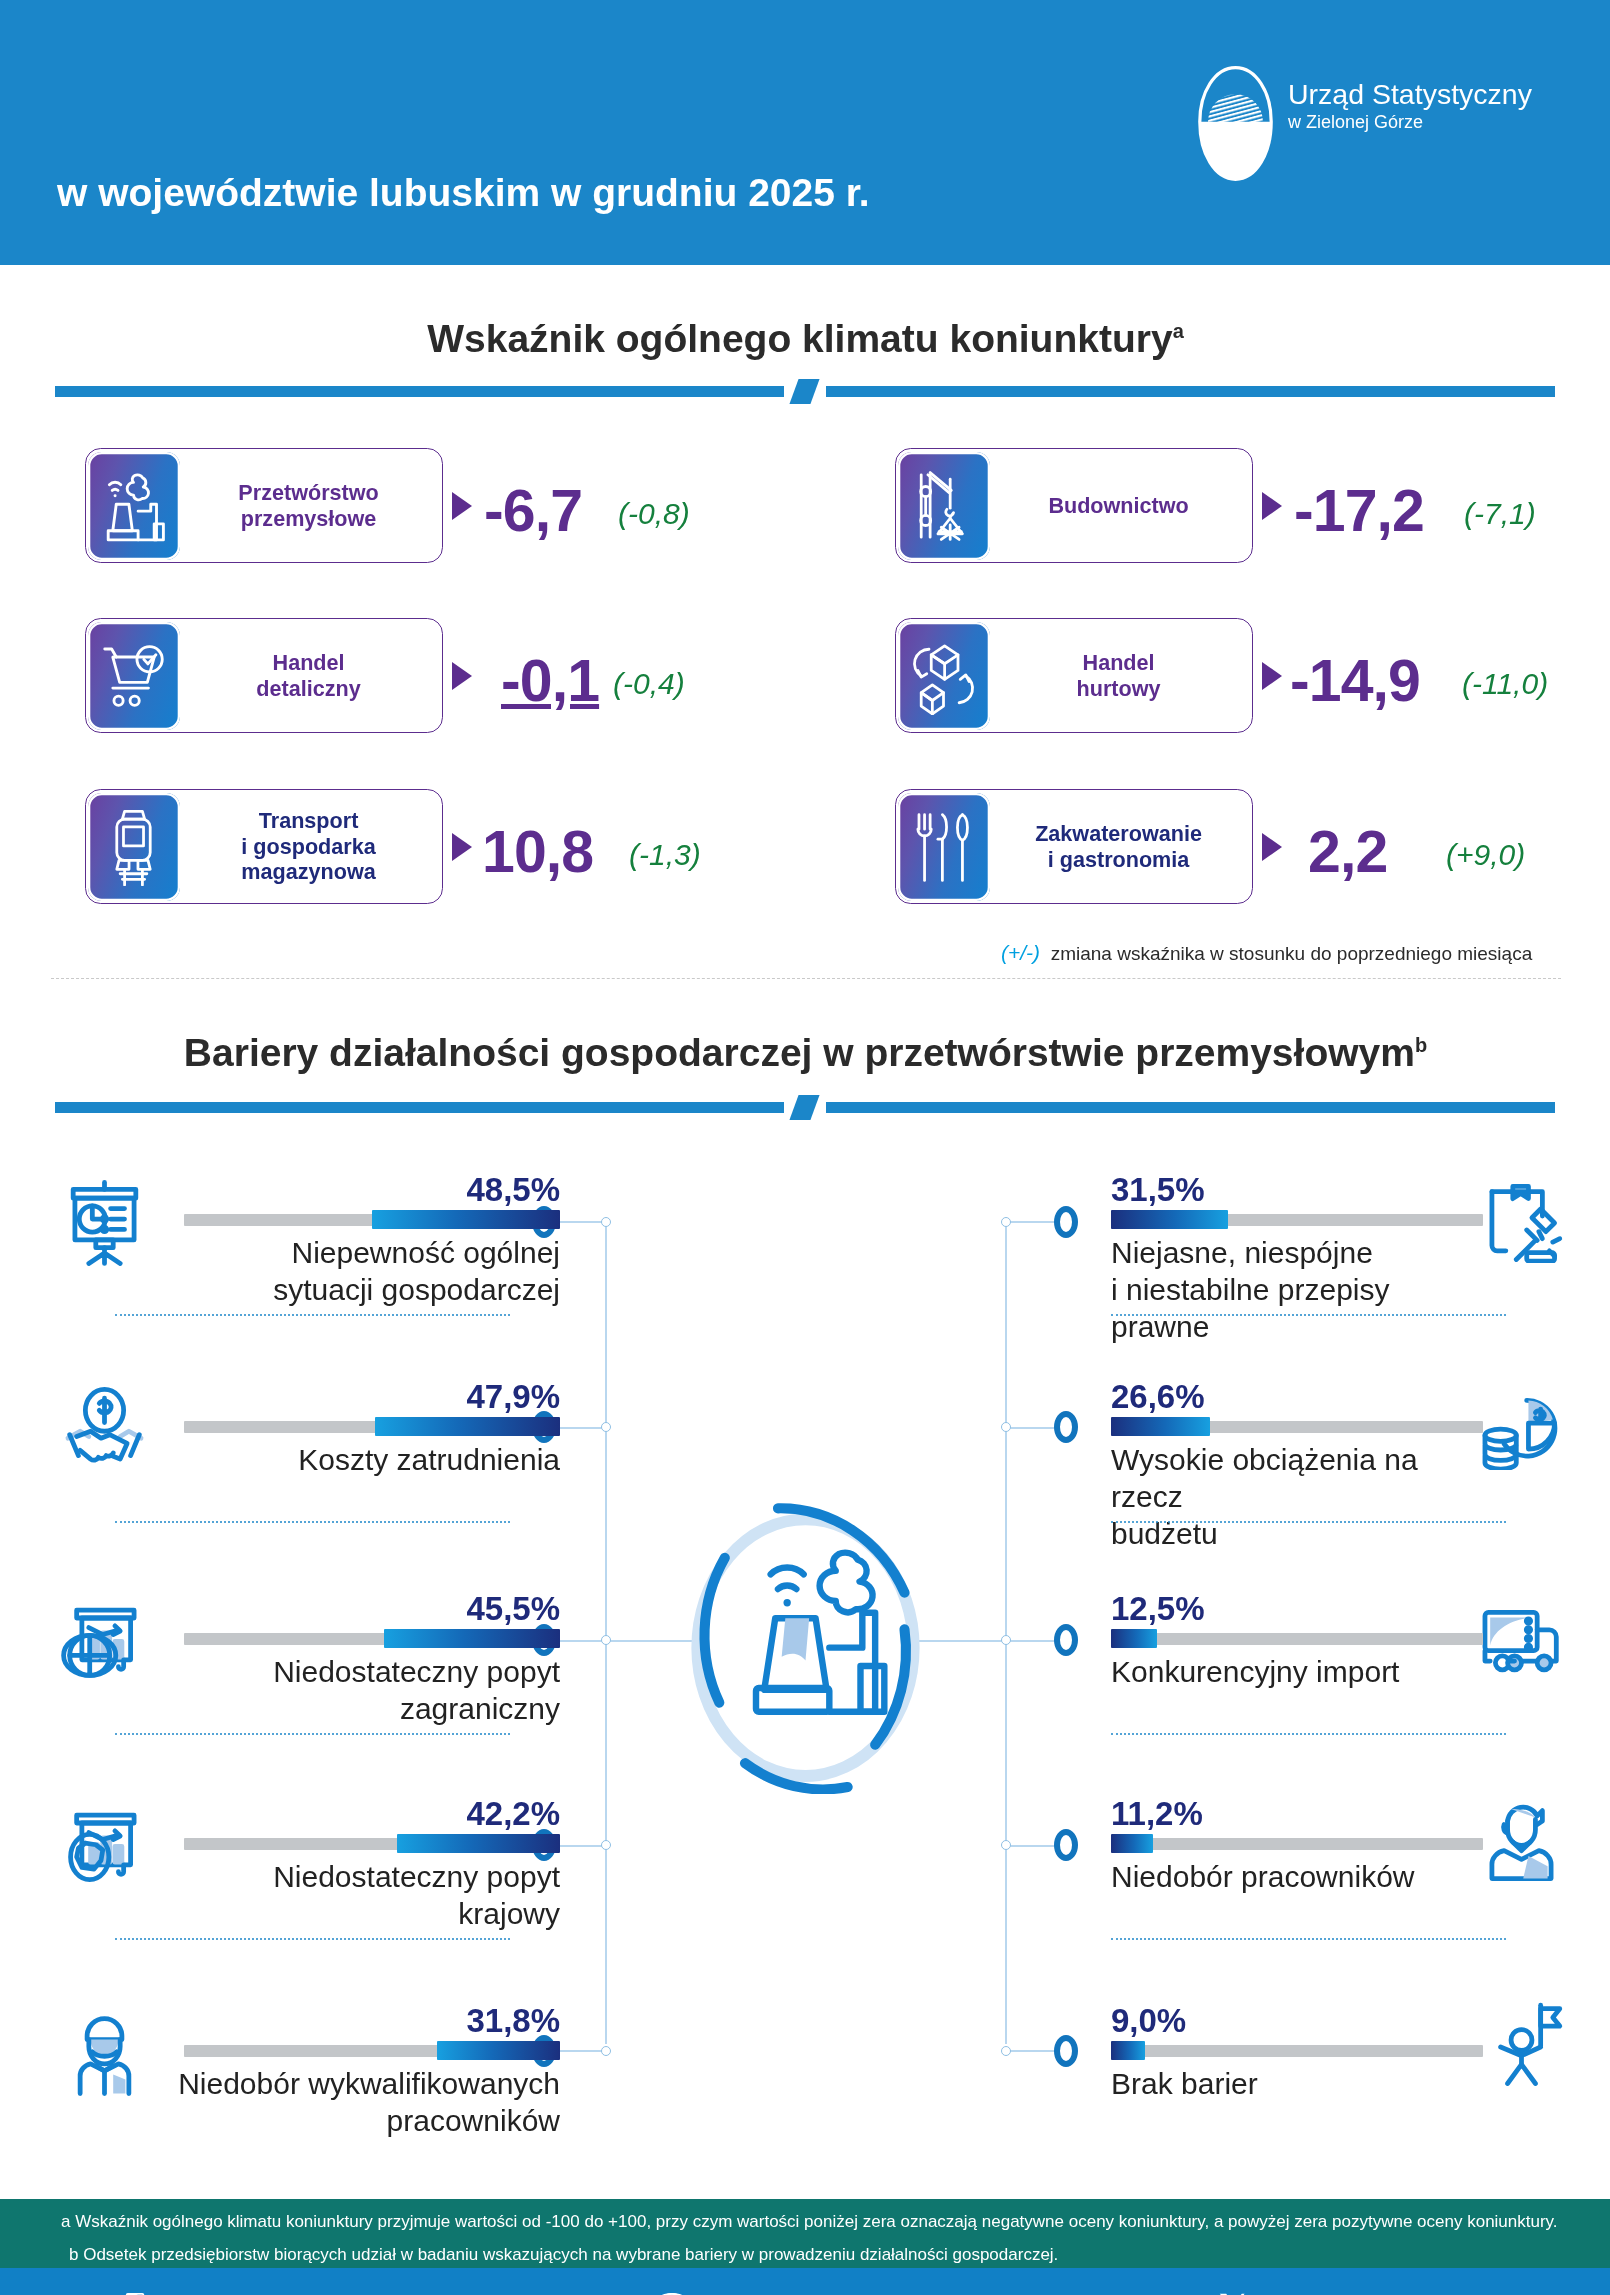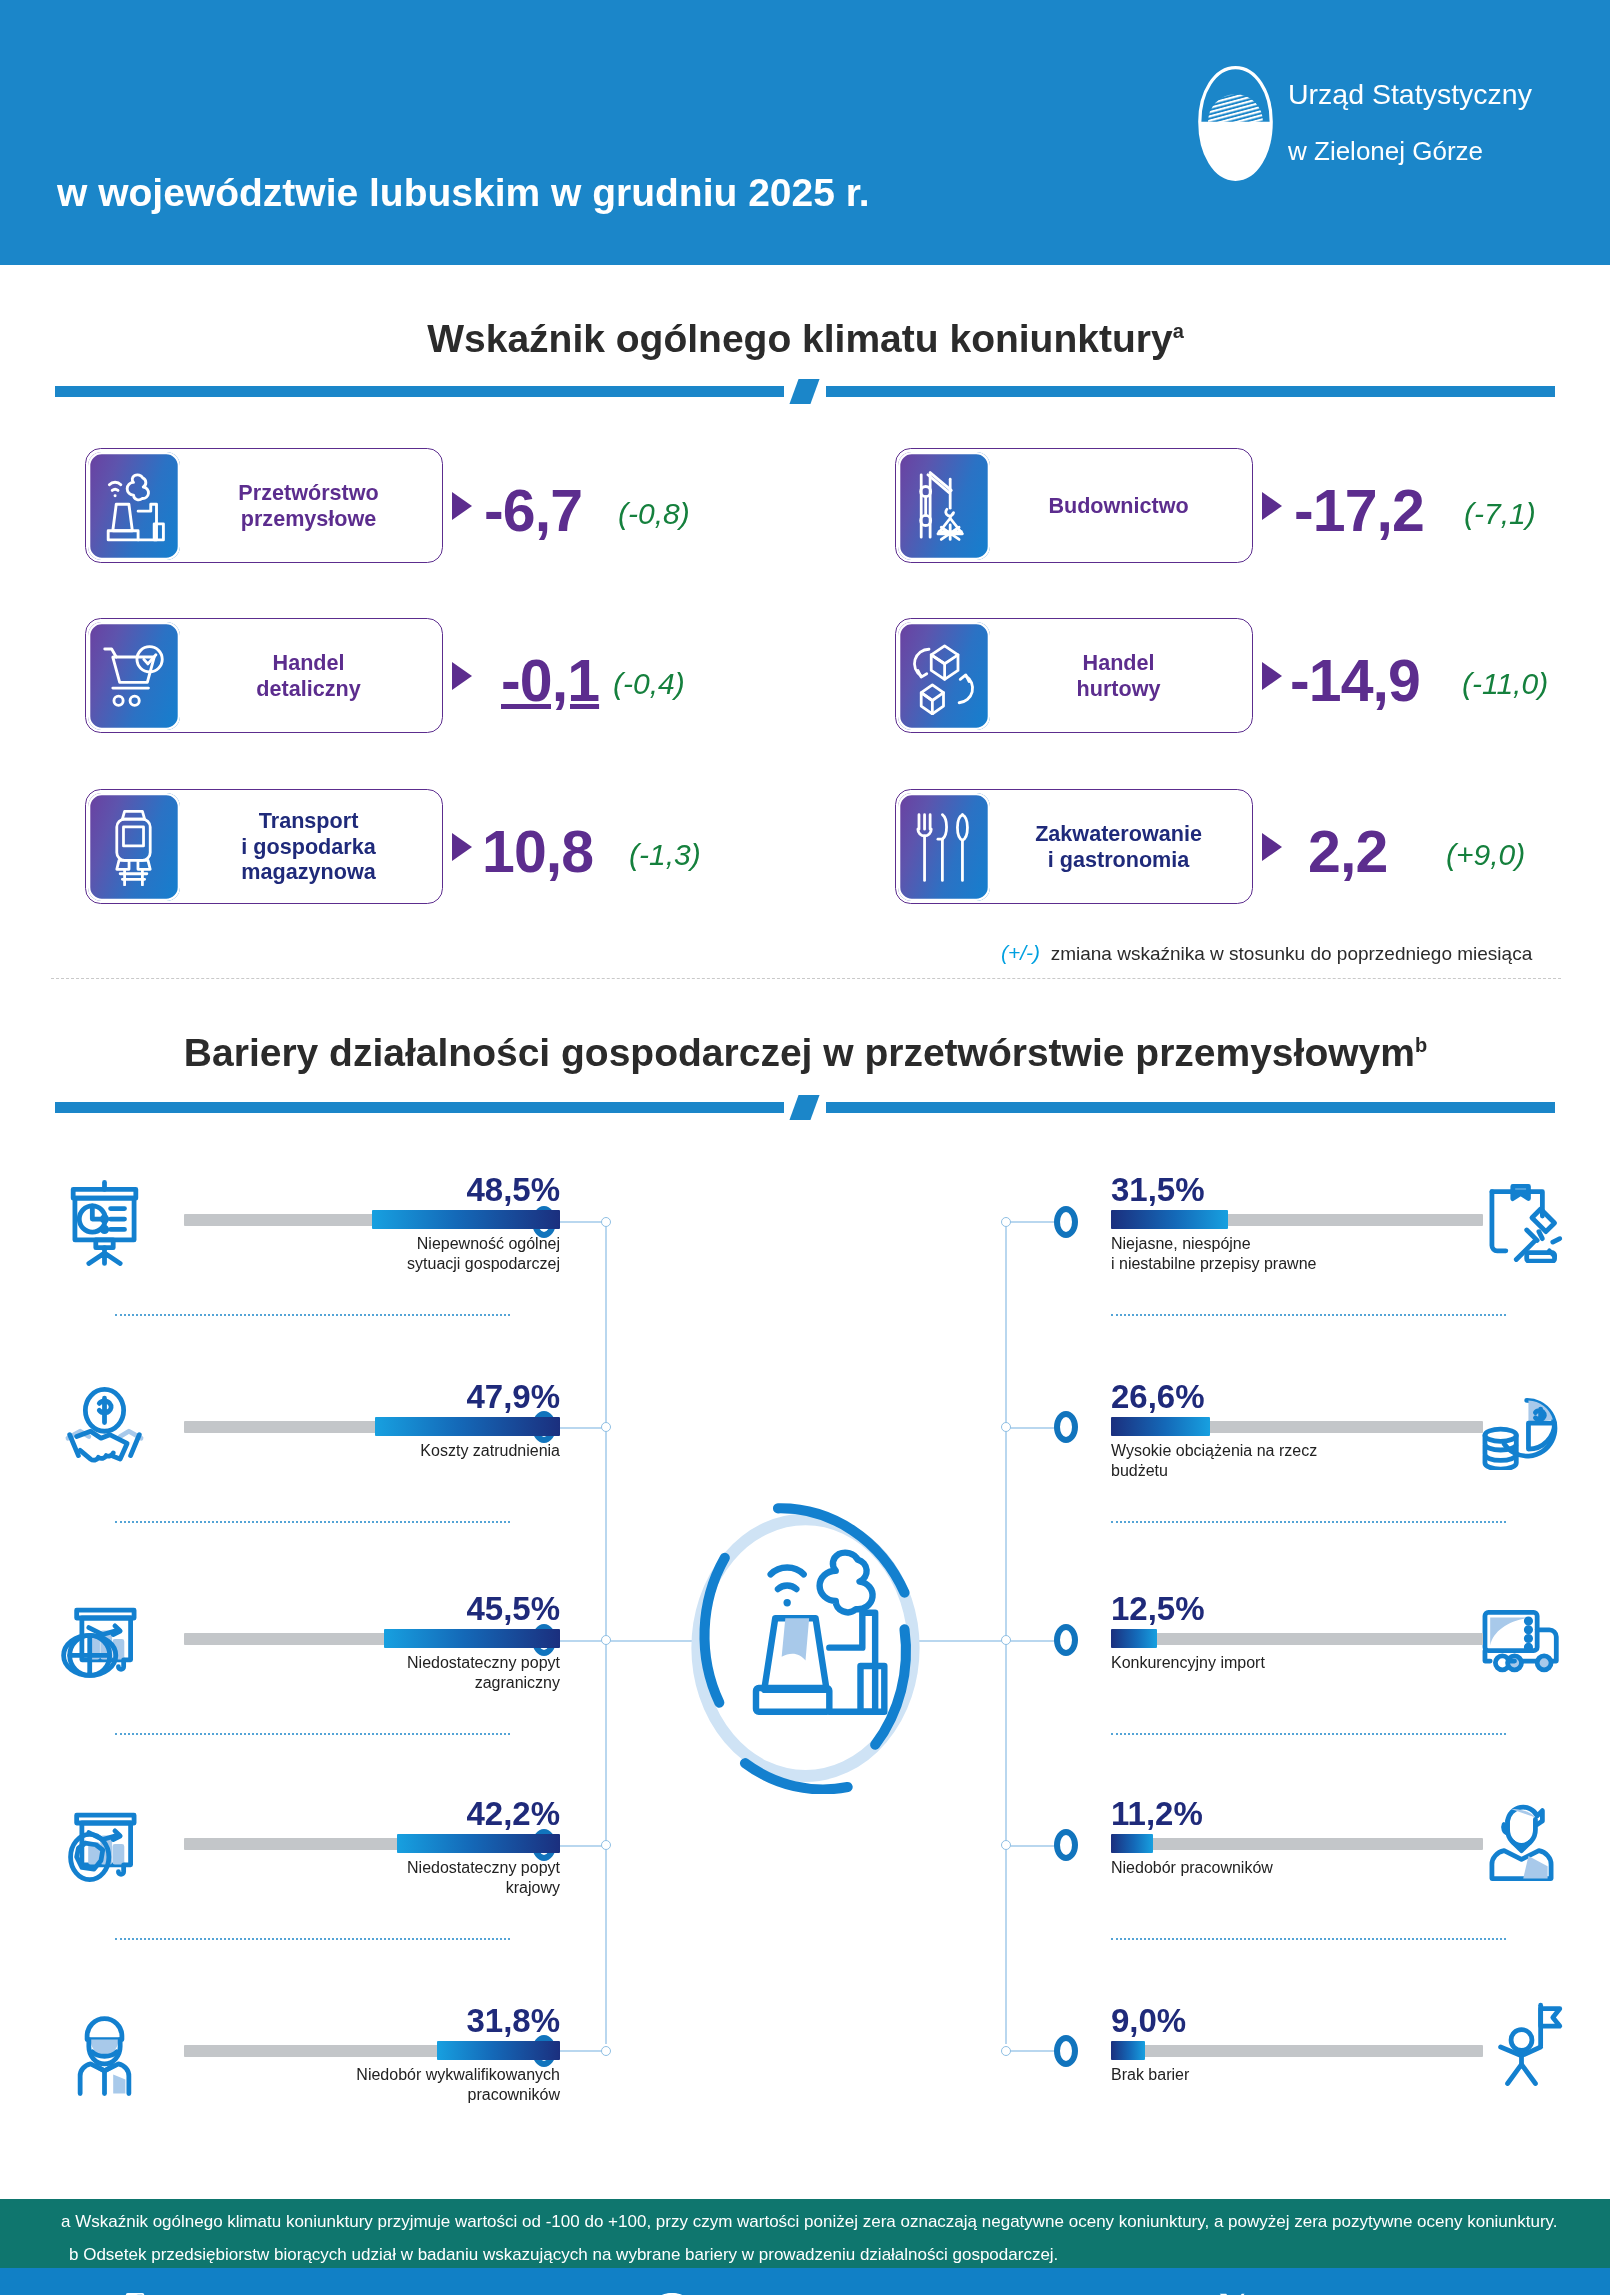--- a/index.html
+++ b/index.html
@@ -31,21 +31,21 @@
   .logo-wrap{
     position:absolute;left:1194px;top:64px;
     width:367px;height:129px;
   }
   .logo-mark{position:absolute;left:0;top:0;width:83px;height:119px;}
   .logo-text{
     position:absolute;left:94px;top:13px;
     color:#ffffff;font-size:28.5px;line-height:1.22;font-weight:400;
     white-space:nowrap;
   }
-  .logo-text .l2{font-size:26px;margin-top:24px;}
+  .logo-text .l2{font-size:18px;}
 
   
   .sec-title{
     position:absolute;width:1611px;text-align:center;
     font-size:39px;font-weight:bold;color:#2b2b2b;
   }
   .sec-title sup{font-size:20px;font-weight:bold;vertical-align:super;}
   .rule{
     position:absolute;height:11px;
   }
@@ -121,21 +121,21 @@
   }
   .b-track{
     position:absolute;height:12px;background:#c3c6c9;border-radius:0.9px;
   }
   .b-fill{
     position:absolute;height:19px;top:-3.7px;border-radius:0.9px;
   }
   .b-fill.rtl{background:linear-gradient(90deg,#17a0e0 0%,#1469b8 45%,#1b2f7e 100%);}
   .b-fill.ltr{background:linear-gradient(90deg,#1b2f7e 0%,#1469b8 55%,#17a0e0 100%);}
   .b-text{
-    position:absolute;font-size:16px;color:#222222;line-height:1.24;
+    position:absolute;font-size:30px;color:#222222;line-height:1.24;
   }
   .b-dots{
     position:absolute;height:0;border-top:2.3px dotted #1b86c9;opacity:.75;
   }
 
   
   .conn-ring{
     position:absolute;width:24px;height:32px;
     border:6px solid #1174bd;border-radius:50%;
     box-sizing:border-box;background:#fff;

